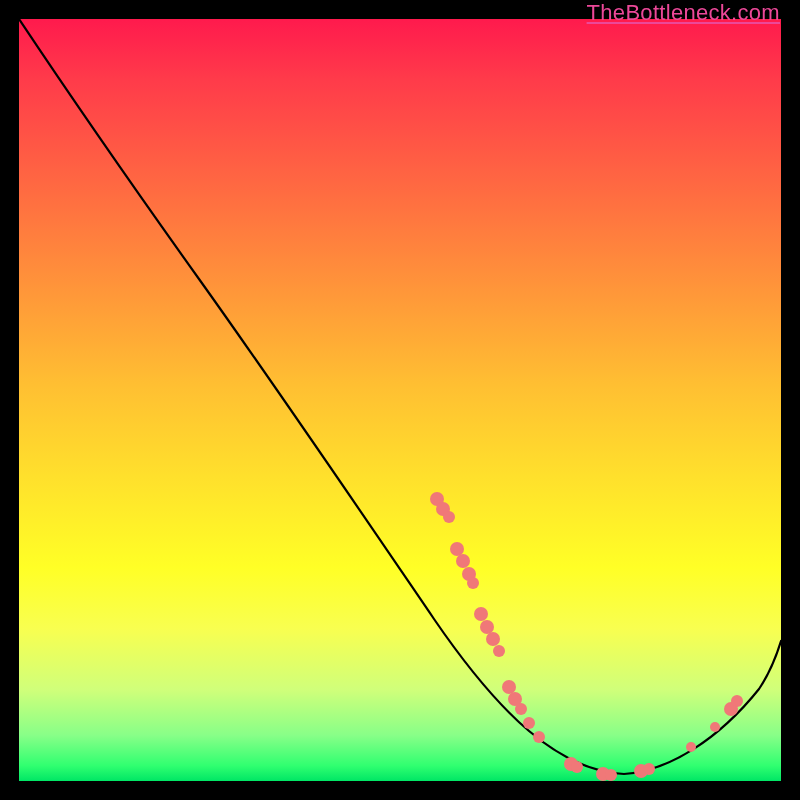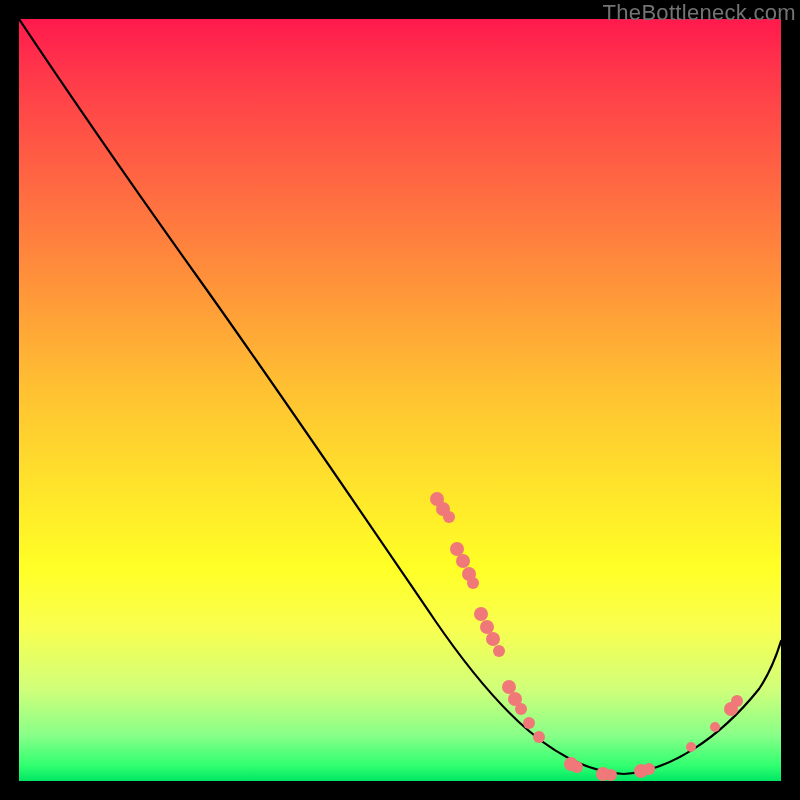--- a/index.html
+++ b/index.html
@@ -28,26 +28,27 @@
       #ffff26 72%,
       #f8ff50 80%,
       #d0ff7a 88%,
       #88ff88 94%,
       #30ff70 98%,
       #00e665 100%);
   }
   .watermark {
     position: absolute;
     top: 0px;
-    right: 4px;
-    color: #737373;
+    right: 20px;
+    color: #ec4899;
     font-size: 22px;
     font-weight: 500;
     letter-spacing: 0.3px;
     z-index: 5;
+    text-decoration: underline;
   }
   svg.plot {
     position: absolute;
     left: 19px;
     top: 19px;
     width: 762px;
     height: 762px;
     z-index: 3;
   }
 </style>

